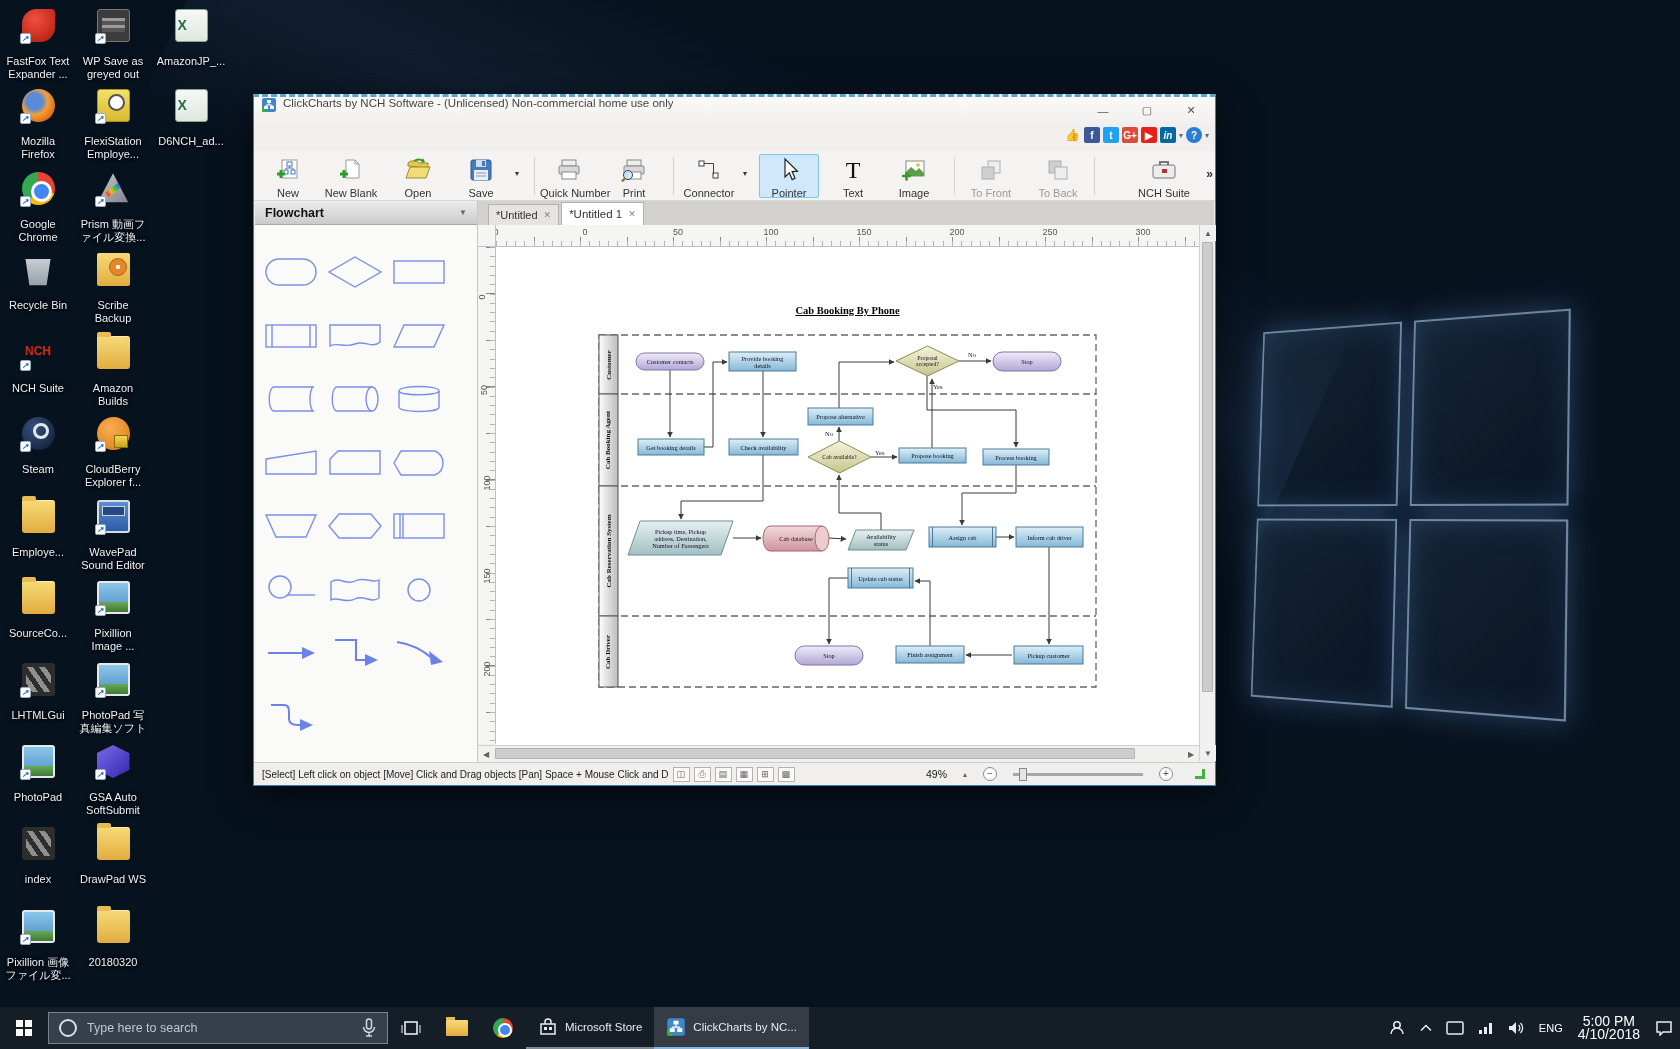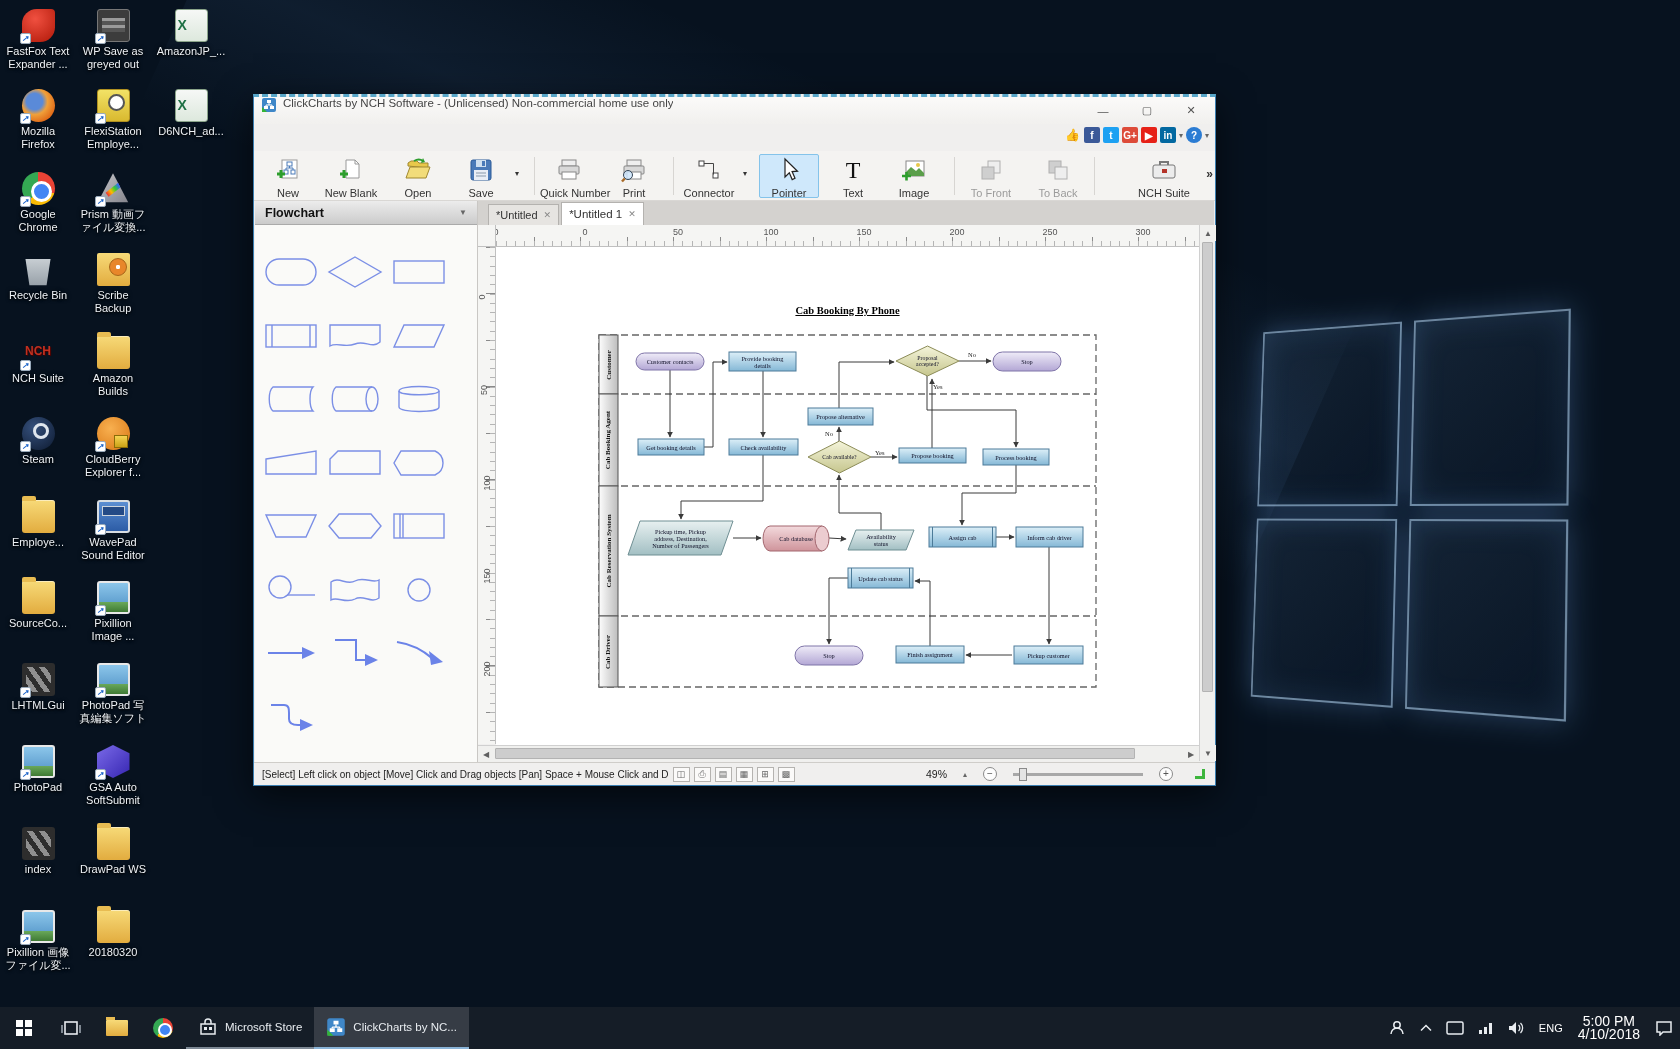--- a/index.html
+++ b/index.html
@@ -16,21 +16,21 @@
   #winlogo{position:absolute;left:1238px;top:318px;width:330px;height:388px;
     transform:perspective(900px) rotateY(-20deg) rotateX(4deg);display:grid;grid-template:1fr 1fr / 1fr 1fr;gap:13px}
   #winlogo .pane{border:2px solid rgba(185,220,252,.55);
     background:linear-gradient(135deg,rgba(130,185,245,.10),rgba(40,90,160,.04));
     box-shadow:0 0 28px rgba(120,180,255,.28), inset 0 0 34px rgba(110,170,235,.14)}
 
   
   #desktop-icons{position:absolute;left:0;top:4px;width:240px}
   .dicon{position:absolute;width:76px;text-align:center;cursor:default}
   .dicon .art{width:33px;height:33px;margin:0 auto;position:relative}
-  .dicon .lbl{margin-top:3px;font-size:11px;line-height:13px;color:#eef2f6;text-shadow:0 1px 2px #000,0 0 4px rgba(0,0,0,.85);white-space:pre-line}
+  .dicon .lbl{margin-top:13px;font-size:11px;line-height:13px;color:#eef2f6;text-shadow:0 1px 2px #000,0 0 4px rgba(0,0,0,.85);white-space:pre-line}
   .sc{position:absolute;left:-2px;bottom:-2px;width:11px;height:11px;background:#fff;border:1px solid #9ab;border-radius:2px;font-size:8px;line-height:9px;color:#1b63c8;font-weight:bold}
   .ia{width:33px;height:33px;border-radius:3px;position:relative;margin:0 auto}
   .k-excel{background:linear-gradient(#f6f8f6,#dde8dd);border:1px solid #8aa48a}
   .k-excel::after{content:"X";position:absolute;left:2px;top:7px;color:#1e7145;font-weight:bold;font-size:14px}
   .k-folder{background:linear-gradient(#f7da78,#e2ac3f);border-radius:2px 3px 3px 3px;box-shadow:inset 0 1px 0 rgba(255,255,255,.5)}
   .k-folder::before{content:"";position:absolute;left:0;top:-4px;width:14px;height:5px;background:#e8bc52;border-radius:2px 2px 0 0}
   .k-photo{background:linear-gradient(#8cc6ea,#4d8fc4);border:2px solid #e8e8e8}
   .k-photo::after{content:"";position:absolute;left:0;bottom:0;width:100%;height:10px;background:linear-gradient(#69a85a,#3f7a34)}
   .k-firefox{border-radius:50%;background:radial-gradient(circle at 38% 38%,#5a8ad8 0 28%,#f0a03a 45%,#e06a18 75%,#b84a10)}
   .k-chrome{border-radius:50%;background:conic-gradient(#ea4335 0 30%,#fbbc05 0 60%,#34a853 0 100%)}
@@ -364,21 +364,21 @@
       <div class="wctrl">✕</div>
     </div>
   </div>
 
   <div class="socials" id="socials">
       <div class="soc" style="background: transparent; color: rgb(136, 136, 136); font-size: 12px;">👍</div>
       <div class="soc" style="background: rgb(59, 89, 152); color: rgb(255, 255, 255);">f</div>
       <div class="soc" style="background: rgb(29, 161, 242); color: rgb(255, 255, 255);">t</div>
       <div class="soc" style="background: rgb(221, 75, 57); color: rgb(255, 255, 255);">G+</div>
       <div class="soc" style="background: rgb(230, 33, 23); color: rgb(255, 255, 255);">▶</div>
-      <div class="soc" style="background: #0369a1; color: rgb(255, 255, 255);">in</div>
+      <div class="soc" style="background: #0369a1; color: rgb(255, 255, 255); font-style: italic;">in</div>
       <span class="caret">▾</span>
       <div class="soc" style="background: rgb(43, 124, 211); border-radius: 50%;">?</div>
       <span class="caret">▾</span>
     </div>
 
   <div class="toolbar" id="toolbar">
     <div class="tb-more">»</div>
   <div class="tbtn" style="left: 4px;"><svg width="26" height="26" viewBox="0 0 26 26">
           <rect x="7" y="3" width="15" height="18" fill="#fff" stroke="#999"></rect>
           <rect x="12" y="5" width="5" height="4" fill="none" stroke="#4a7ab8"></rect>
@@ -729,20 +729,30 @@
 
 <div id="taskbar">
   <div class="tb-start">
     <div class="winlogo-s">
         <i></i>
         <i></i>
         <i></i>
         <i></i>
       </div>
   </div>
+  <div class="tb-search">
+    <svg width="22" height="22" viewBox="0 0 22 22" style="margin:0 8px">
+        <circle cx="11" cy="11" r="8" fill="none" stroke="#d8dde4" stroke-width="2"></circle>
+      </svg>
+    <input type="text" placeholder="Type here to search" style="">
+    <svg width="16" height="20" viewBox="0 0 16 20" style="margin-right:10px">
+        <rect x="5.5" y="1" width="5" height="10" rx="2.5" fill="none" stroke="#cfd5dc" stroke-width="1.5"></rect>
+        <path d="M2.5 9 a5.5 5.5 0 0 0 11 0 M8 14.5 V18 M5 18 h6" fill="none" stroke="#cfd5dc" stroke-width="1.5"></path>
+      </svg>
+  </div>
   <div class="tbicon">
     <svg width="20" height="20" viewBox="0 0 20 20">
         <rect x="4" y="4" width="12" height="12" fill="none" stroke="#e8ecf0" stroke-width="1.6"></rect>
         <path d="M1 7 v8 M19 7 v8" stroke="#9aa4ae" stroke-width="1.6"></path>
       </svg>
   </div>
   <div class="tbicon">
       <div class="ffolder"></div>
     </div>
   <div class="tbicon">

